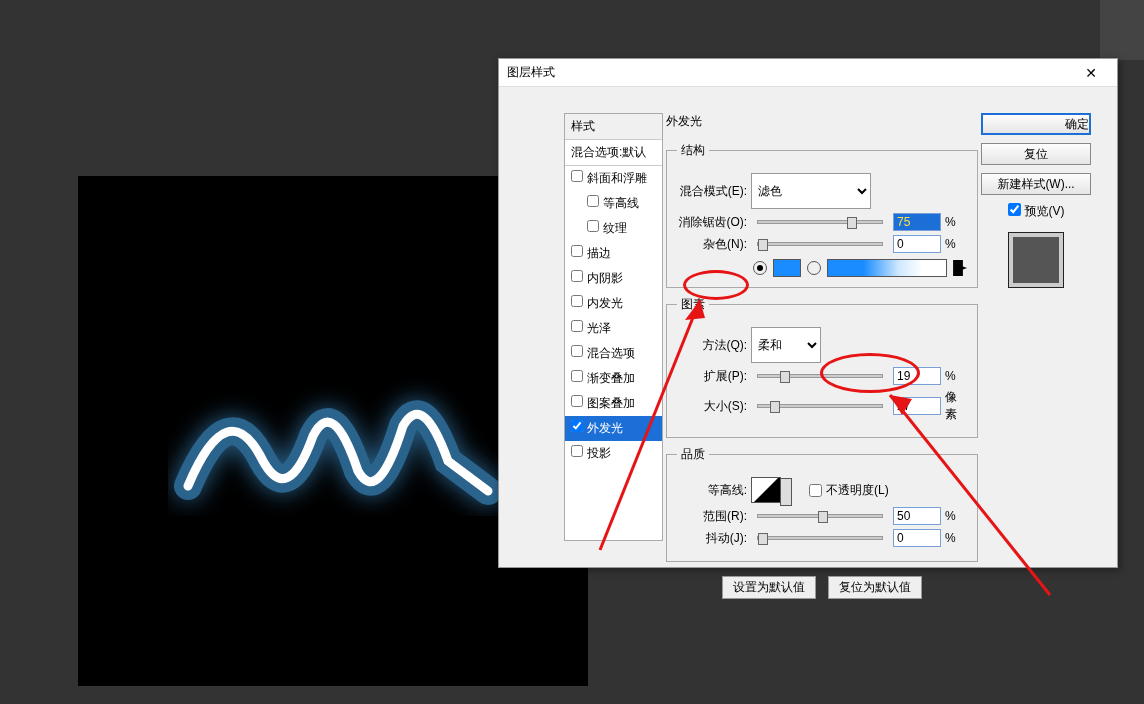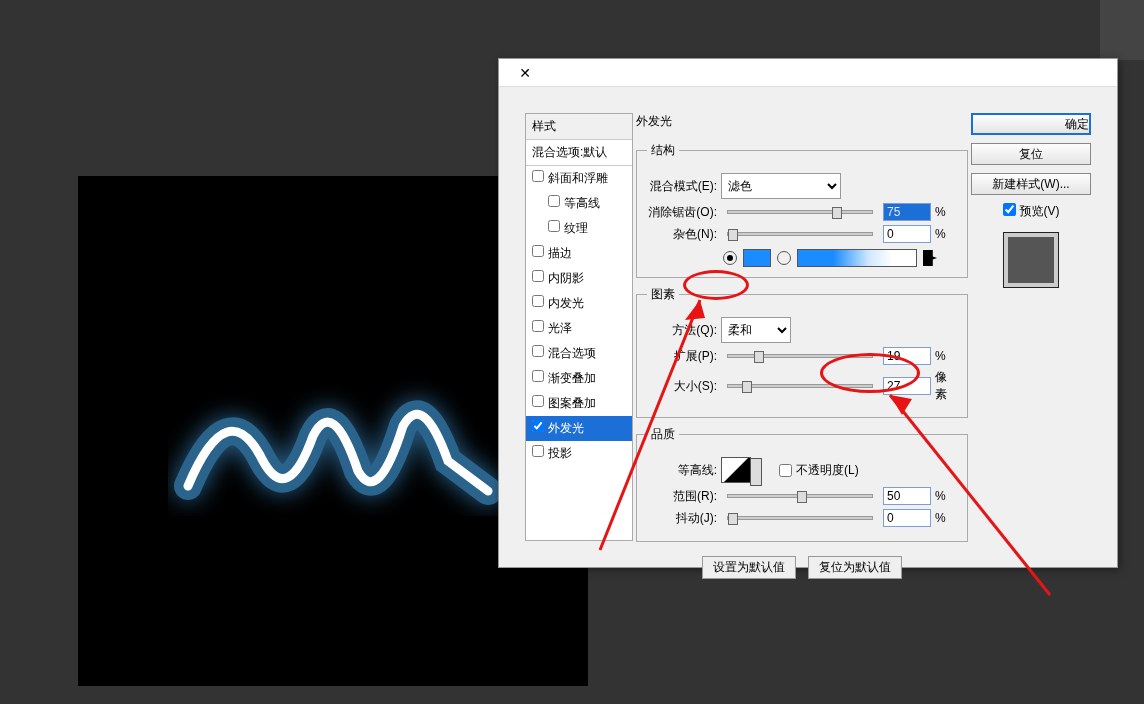--- a/index.html
+++ b/index.html
@@ -3,40 +3,40 @@
 <meta charset="utf-8">
 <style>
 * { box-sizing: border-box; margin: 0; padding: 0; font-family: "Microsoft YaHei", sans-serif; font-size: 12px; }
 body { background: #333; width: 1144px; height: 704px; position: relative; overflow: hidden; }
 .canvas-area { position: absolute; left: 78px; top: 176px; width: 510px; height: 510px; background: #000; }
 .neon-stroke { position: absolute; left: 90px; top: 200px; }
 .dialog { position: absolute; left: 498px; top: 58px; width: 620px; height: 510px; background: #f0f0f0; border: 1px solid #999; box-shadow: 2px 2px 8px rgba(0,0,0,0.4); }
 .titlebar { height: 28px; background: #fff; display: flex; align-items: center; padding: 0 8px; border-bottom: 1px solid #ddd; }
 .titlebar-title { flex: 1; }
 .close-x { width: 36px; text-align: center; font-size: 14px; cursor: pointer; }
-.dialog-body { display: flex; padding: 26px; gap: 3px; height: calc(100% - 28px); }
+.dialog-body { display: flex; padding: 26px; gap: 3px; height: calc(100% - 28px); margin-left: 39px; }
 .styles-col { width: 108px; border: 1px solid #aaa; background: #fff; }
 .styles-header { padding: 4px 6px; border-bottom: 1px solid #ccc; background: #f0f0f0; }
 .blend-options { padding: 4px 6px; border-bottom: 1px solid #ccc; }
 .style-item { padding: 4px 6px; display: flex; align-items: flex-start; gap: 4px; cursor: pointer; }
 .style-item.indent { padding-left: 22px; }
 .style-item.active { background: #1b6fd6; color: #fff; }
 .style-item input[type=checkbox] { margin: 0; width:12px; height:12px;}
 .settings-col { flex: 1; display: flex; flex-direction: column; gap: 8px; }
 .section-title { font-weight: normal; margin-bottom:4px;}
 fieldset { border: 1px solid #aaa; padding: 10px 10px 10px 10px; position: relative; }
 legend { padding: 0 4px; }
 .row { display: flex; align-items: center; margin: 4px 0; gap: 4px; }
 .row-label { width: 70px; text-align: right; }
 .slider { flex: 1; height: 4px; background: #ccc; border: 1px solid #999; position: relative; margin: 0 6px; }
 .slider-thumb { position: absolute; top: -4px; width: 10px; height: 12px; background: #ddd; border: 1px solid #666; }
 .num-input { width: 48px; height: 18px; border: 1px solid #7a9fd6; text-align: left; padding: 0 3px; background: #fff; }
-.num-input.selected { background: #1b6fd6; color: #e5e5e5; }
+.num-input.selected { background: #1b6fd6; color: #fde047; }
 .unit { width: 22px; }
-select { height: 26px; border: 1px solid #999; background: #fff; padding: 0 2px; }
+select { height: 36px; border: 1px solid #999; background: #fff; padding: 0 2px; }
 .color-radio-row { display: flex; align-items: center; gap: 6px; margin-top: 6px; }
 .radio-dot { width: 14px; height: 14px; border: 1px solid #555; border-radius: 50%; display: inline-flex; align-items: center; justify-content: center; }
 .radio-dot.selected::after { content: ""; width: 6px; height: 6px; background: #000; border-radius: 50%; }
 .swatch { width: 28px; height: 18px; background: #1a8cff; border: 1px solid #555; }
 .gradient-bar { width: 120px; height: 18px; background: linear-gradient(to right, #1a8cff, #1a8cff 30%, #cfe8ff 60%, #fff 80%), repeating-conic-gradient(#ccc 0 25%, #fff 0 50%) 0 0/8px 8px; border: 1px solid #555; }
 .gradient-arrow { width:14px; height:16px; background:#000; clip-path: polygon(0 0, 70% 0, 70% 40%, 100% 50%, 70% 60%, 70% 100%, 0 100%);}
 .contour-swatch { width: 30px; height: 26px; border: 1px solid #555; background: linear-gradient(135deg, #fff 48%, #000 52%); position:relative;}
 .contour-swatch::after{content:"";position:absolute;right:-12px;top:0;width:10px;height:26px;border:1px solid #555;background:#ddd;}
 .defaults-row { display: flex; gap: 12px; justify-content: center; margin-top: 6px; }
 .btn-inline { padding: 2px 10px; border: 1px solid #999; background: #efefef; cursor: pointer; }
@@ -68,20 +68,21 @@
           </feMerge>
       </filter>
     </defs>
     <path d="M 20 110 Q 60 15 95 85 Q 120 130 145 60 Q 165 20 190 95 Q 210 130 235 50 Q 255 15 280 85 L 320 115" stroke="#4db4ff" stroke-width="28" fill="none" stroke-linecap="round" filter="url(#glow)" opacity="0.55"></path>
     <path d="M 20 110 Q 60 15 95 85 Q 120 130 145 60 Q 165 20 190 95 Q 210 130 235 50 Q 255 15 280 85 L 320 115" stroke="#fff" stroke-width="9" fill="none" stroke-linecap="round"></path>
   </svg>
 </div>
 
 <div class="dialog">
   <div class="titlebar">
+    <span class="titlebar-title">图层样式</span>
     <span class="close-x">✕</span>
   </div>
   <div class="dialog-body">
     <div class="styles-col">
       <div class="styles-header">样式</div>
       <div class="blend-options">混合选项:默认</div>
       <div id="styles-items">
           <div class="style-item">
             <input type="checkbox" style="">
             <span>斜面和浮雕</span>

